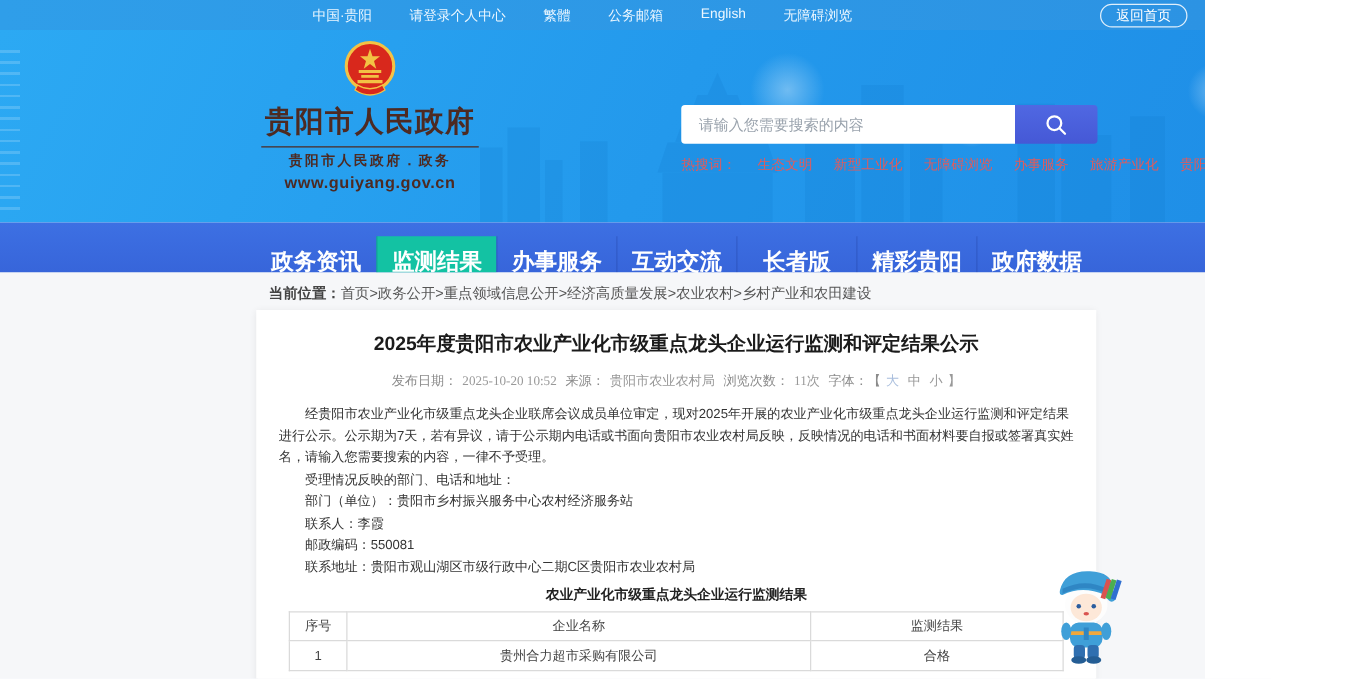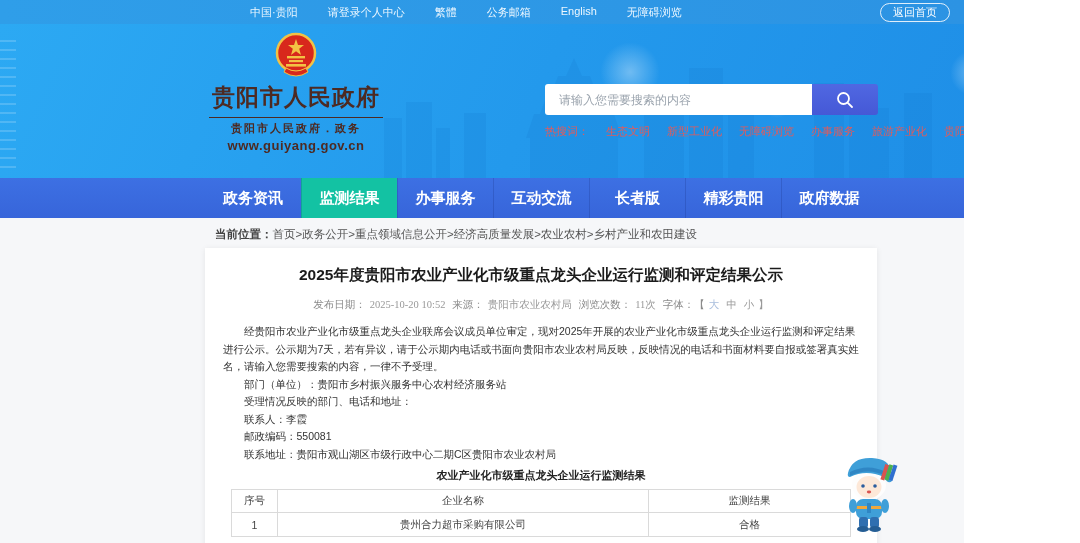--- a/index.html
+++ b/index.html
@@ -39,22 +39,22 @@
   .search-input::placeholder { color:#9aa3ad; }
   .search-btn { width:66px; border:none; background:linear-gradient(180deg,#5068e2,#4558d6);
     border-radius:0 3px 3px 0; cursor:pointer; display:flex; align-items:center; justify-content:center; }
   .hotwords { display:flex; gap:17px; margin-top:9px; font-size:11px; color:#e25b5b; white-space:nowrap; }
   .hotword { cursor:pointer; }
 
   
   .nav { position:absolute; top:178px; left:0; right:0; height:40px;
     background:linear-gradient(180deg,#3d70e3,#3765da); }
   .nav-inner { position:absolute; left:205px; top:0; height:40px; display:flex; }
-  .nav-item { width:96px; line-height:40px; text-align:center; color:#fff; font-size:15px;
-    font-weight:bold; cursor:pointer; }
+  .nav-item { width:96px; line-height:40px; text-align:center; color:#fff; font-size:18px;
+    font-weight:bold; cursor:pointer;margin-top:11px; }
   .nav-item + .nav-item { border-left:1px solid rgba(10,30,100,.18); }
   .nav-item.active { background:#13c2a3; }
 
   
   .content { position:absolute; top:218px; left:0; right:0; bottom:0; background:#f6f7f9; }
   .breadcrumb { position:absolute; top:9px; left:215px; font-size:11.5px; color:#555; }
   .breadcrumb b { font-weight:bold; color:#444; }
 
   .card { position:absolute; top:30px; left:205px; width:672px; height:420px;
     background:#fff; box-shadow:0 1px 6px rgba(0,0,0,.08); padding:15px 14px 0; }
@@ -176,22 +176,22 @@
       <div class="article-title">2025年度贵阳市农业产业化市级重点龙头企业运行监测和评定结果公示</div>
       <div class="article-meta">
         <span class="meta-label">发布日期：</span><span>2025-10-20 10:52</span>
         <span class="meta-label">来源：</span><span>贵阳市农业农村局</span>
         <span class="meta-label">浏览次数：</span><span>11次</span>
         <span class="meta-label">字体：【</span><span class="font-size-big">大</span> <span>中</span> <span>小</span><span>】</span>
       </div>
 
       <div class="article-body" id="article-body">
           <p>经贵阳市农业产业化市级重点龙头企业联席会议成员单位审定，现对2025年开展的农业产业化市级重点龙头企业运行监测和评定结果进行公示。公示期为7天，若有异议，请于公示期内电话或书面向贵阳市农业农村局反映，反映情况的电话和书面材料要自报或签署真实姓名，请输入您需要搜索的内容，一律不予受理。</p>
+          <p>受理情况反映的部门、电话和地址：</p>
           <p>部门（单位）：贵阳市乡村振兴服务中心农村经济服务站</p>
-          <p>受理情况反映的部门、电话和地址：</p>
           <p>联系人：李霞</p>
           <p>邮政编码：550081</p>
           <p>联系地址：贵阳市观山湖区市级行政中心二期C区贵阳市农业农村局</p>
         </div>
 
       <div class="table-title">农业产业化市级重点龙头企业运行监测结果</div>
       <table class="result" id="result-table">
         <colgroup>
             <col class="col-no">
             <col class="col-name">

